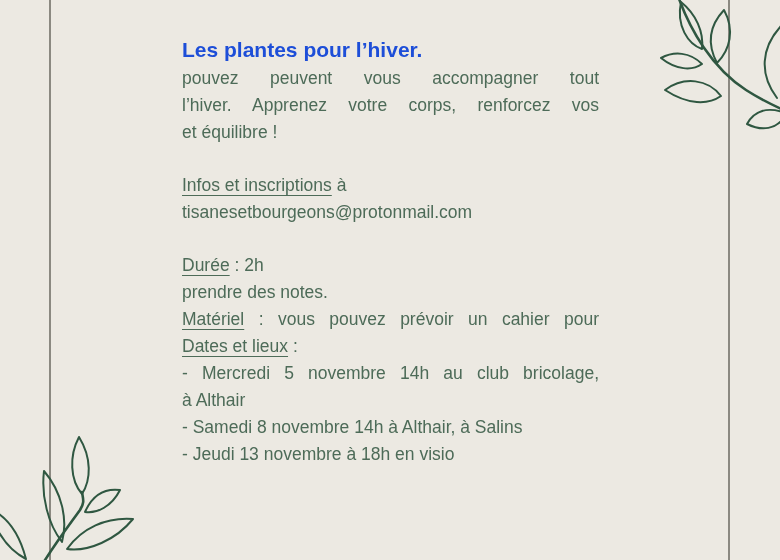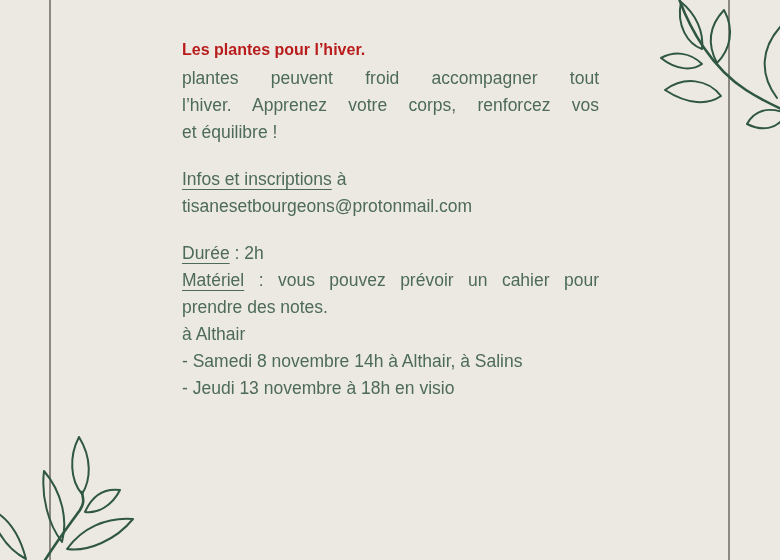--- a/index.html
+++ b/index.html
@@ -27,26 +27,26 @@
     position: absolute;
     left: 182px;
     top: 36px;
     width: 417px;
     color: #4D6B58;
     font-size: 17.5px;
     line-height: 27px;
   }
   .title {
     margin: 0 0 2px 0;
-    font-size: 16px;
+    font-size: 21px;
     line-height: 27px;
     font-weight: 700;
-    color: #b91c1c;
+    color: #1d4ed8;
   }
-  .block { margin-top: 20px; }
+  .block { margin-top: 26px; }
   .line { display: block; }
   .just {
     text-align: justify;
     text-align-last: justify;
   }
   .u {
     text-decoration: underline;
     text-decoration-thickness: 1px;
     text-underline-offset: 4px;
   }
@@ -78,33 +78,35 @@
     <path d="M85,112 C92,96 104,88 120,90 C112,106 97,114 85,112 Z"></path>
     <path d="M67,149 C82,128 106,117 133,119 C116,140 88,152 67,149 Z"></path>
     <path d="M26,159 C20,136 8,116 -12,108 C-4,132 8,150 26,159 Z"></path>
   </svg>
 
   <div class="content">
 
     <h1 class="title">Les plantes pour l’hiver.</h1>
 
     <div class="para">
-      <div class="line just">plantes peuvent froid accompagner tout</div>
+      <div class="line just">pouvez peuvent vous accompagner tout</div>
       <div class="line just">l’hiver. Apprenez votre corps, renforcez vos</div>
       <div class="line">et équilibre !</div>
     </div>
 
     <div class="block">
       <div class="line"><span class="u">Infos et inscriptions</span><span> à</span></div>
       <div class="line">tisanesetbourgeons@protonmail.com</div>
     </div>
 
     <div class="block">
       <div class="line"><span class="u">Durée</span><span> : 2h</span></div>
+      <div class="line">prendre des notes.</div>
       <div class="line just"><span class="u">Matériel</span><span> : vous pouvez prévoir un cahier pour</span></div>
-      <div class="line">prendre des notes.</div>
+      <div class="line"><span class="u">Dates et lieux</span><span> :</span></div>
+      <div class="line just">- Mercredi 5 novembre 14h au club bricolage,</div>
       <div class="line">à Althair</div>
       <div class="line">- Samedi 8 novembre 14h à Althair, à Salins</div>
       <div class="line">- Jeudi 13 novembre à 18h en visio</div>
     </div>
 
   </div>
 </div>
 
 </body></html>

